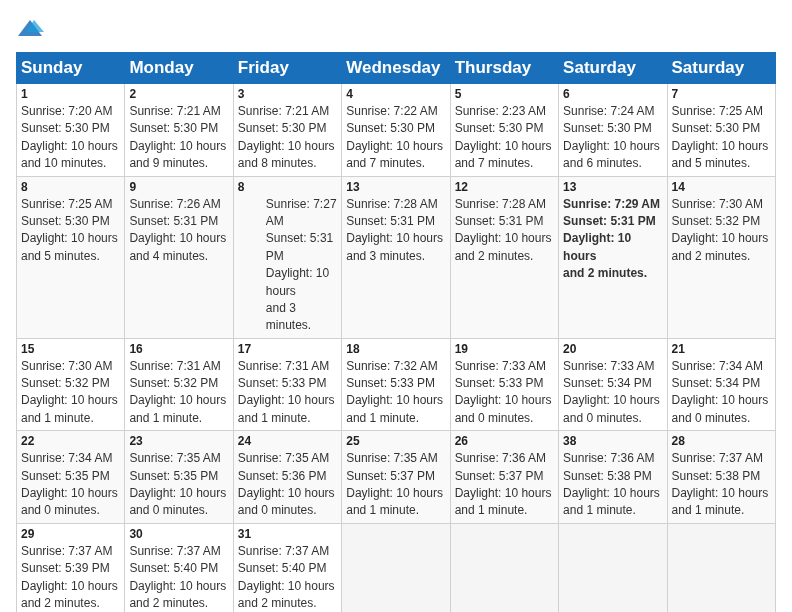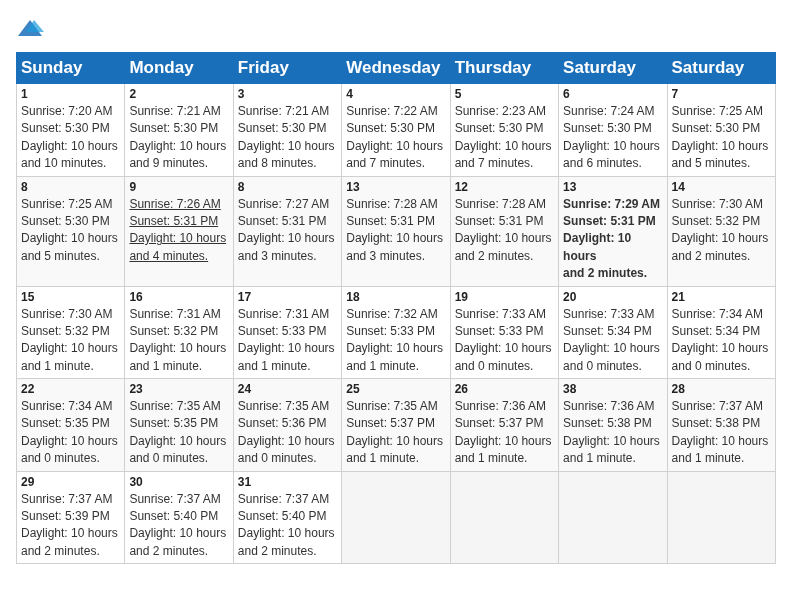--- a/index.html
+++ b/index.html
@@ -183,28 +183,28 @@
         <tr>
           <td>
             <span class="day-num">8</span>
             <div class="day-info" style="white-space: pre-line;">Sunrise: 7:25 AM
 Sunset: 5:30 PM
 Daylight: 10 hours
 and 5 minutes.</div>
           </td>
           <td>
             <span class="day-num">9</span>
-            <div class="day-info" style="white-space: pre-line; text-decoration: underline;">Sunrise: 7:26 AM
+            <div class="day-info" style="white-space: pre-line;">Sunrise: 7:26 AM
 Sunset: 5:31 PM
 Daylight: 10 hours
 and 4 minutes.</div>
           </td>
           <td>
             <span class="day-num">8</span>
-            <div class="day-info" style="white-space: pre-line;">Sunrise: 7:27 AM
+            <div class="day-info" style="white-space: pre-line; margin-left: 28px;">Sunrise: 7:27 AM
 Sunset: 5:31 PM
 Daylight: 10 hours
 and 3 minutes.</div>
           </td>
           <td>
             <span class="day-num">13</span>
             <div class="day-info" style="white-space: pre-line;">Sunrise: 7:28 AM
 Sunset: 5:31 PM
 Daylight: 10 hours
 and 3 minutes.</div>

